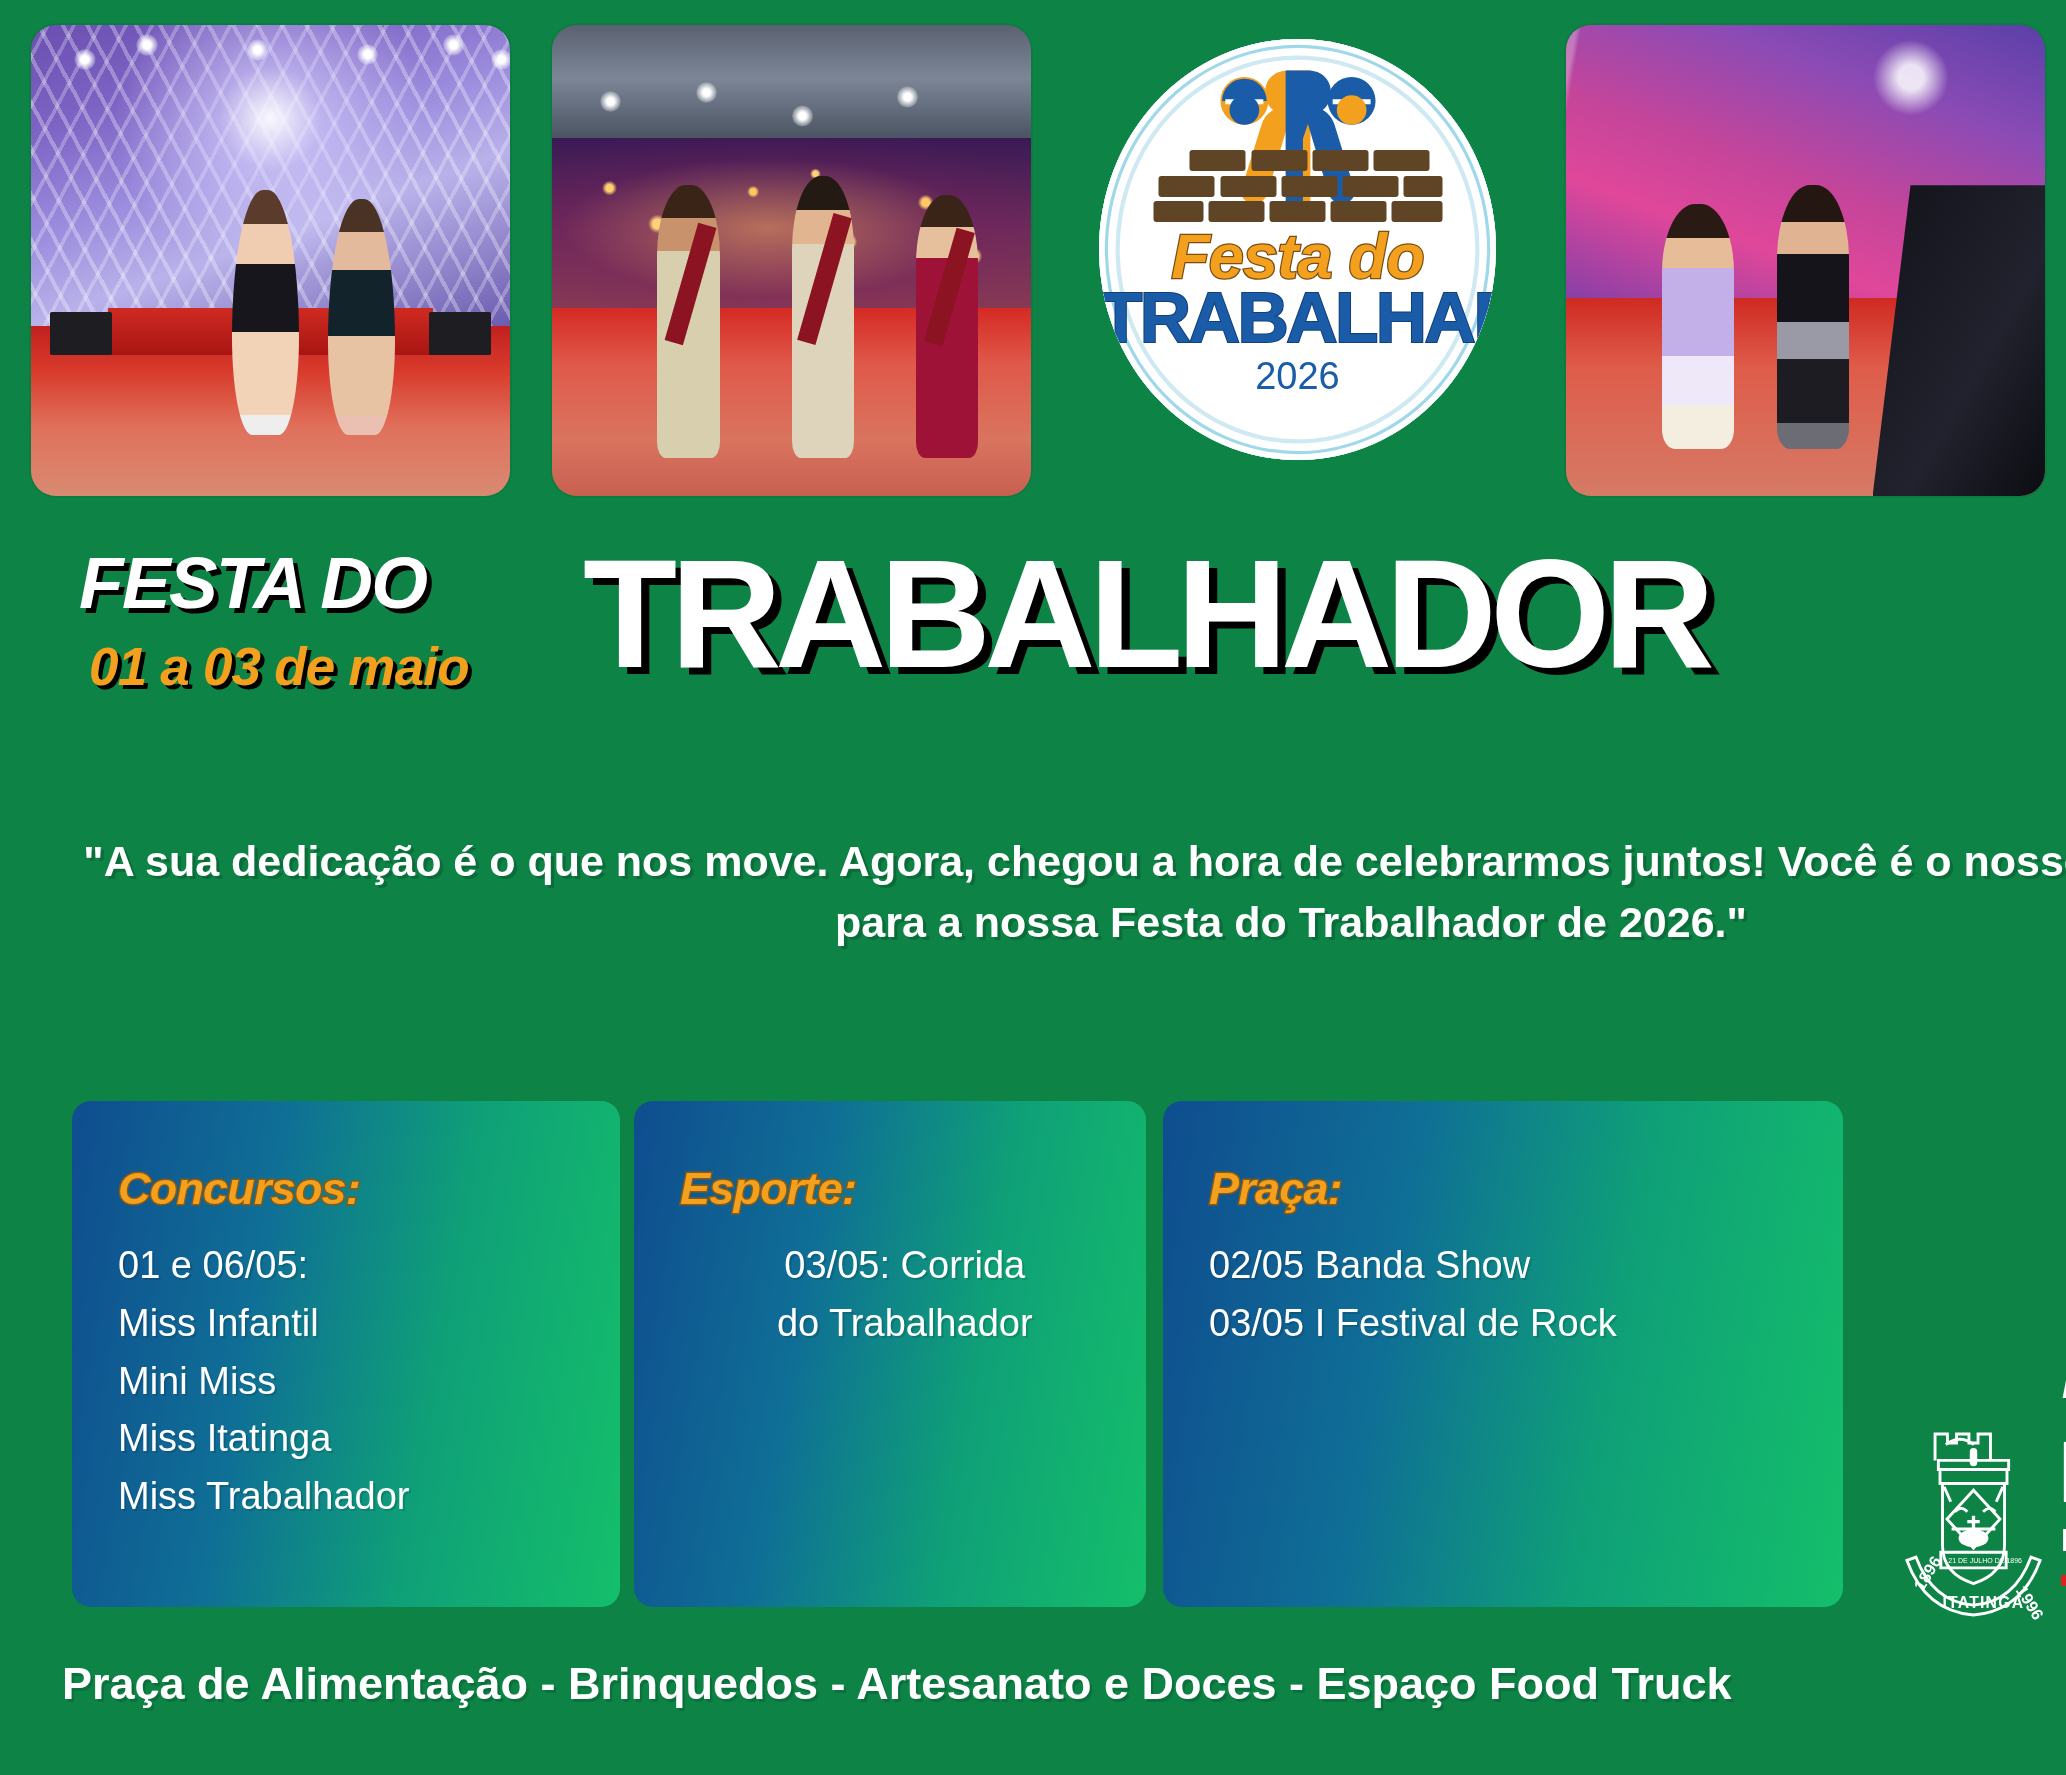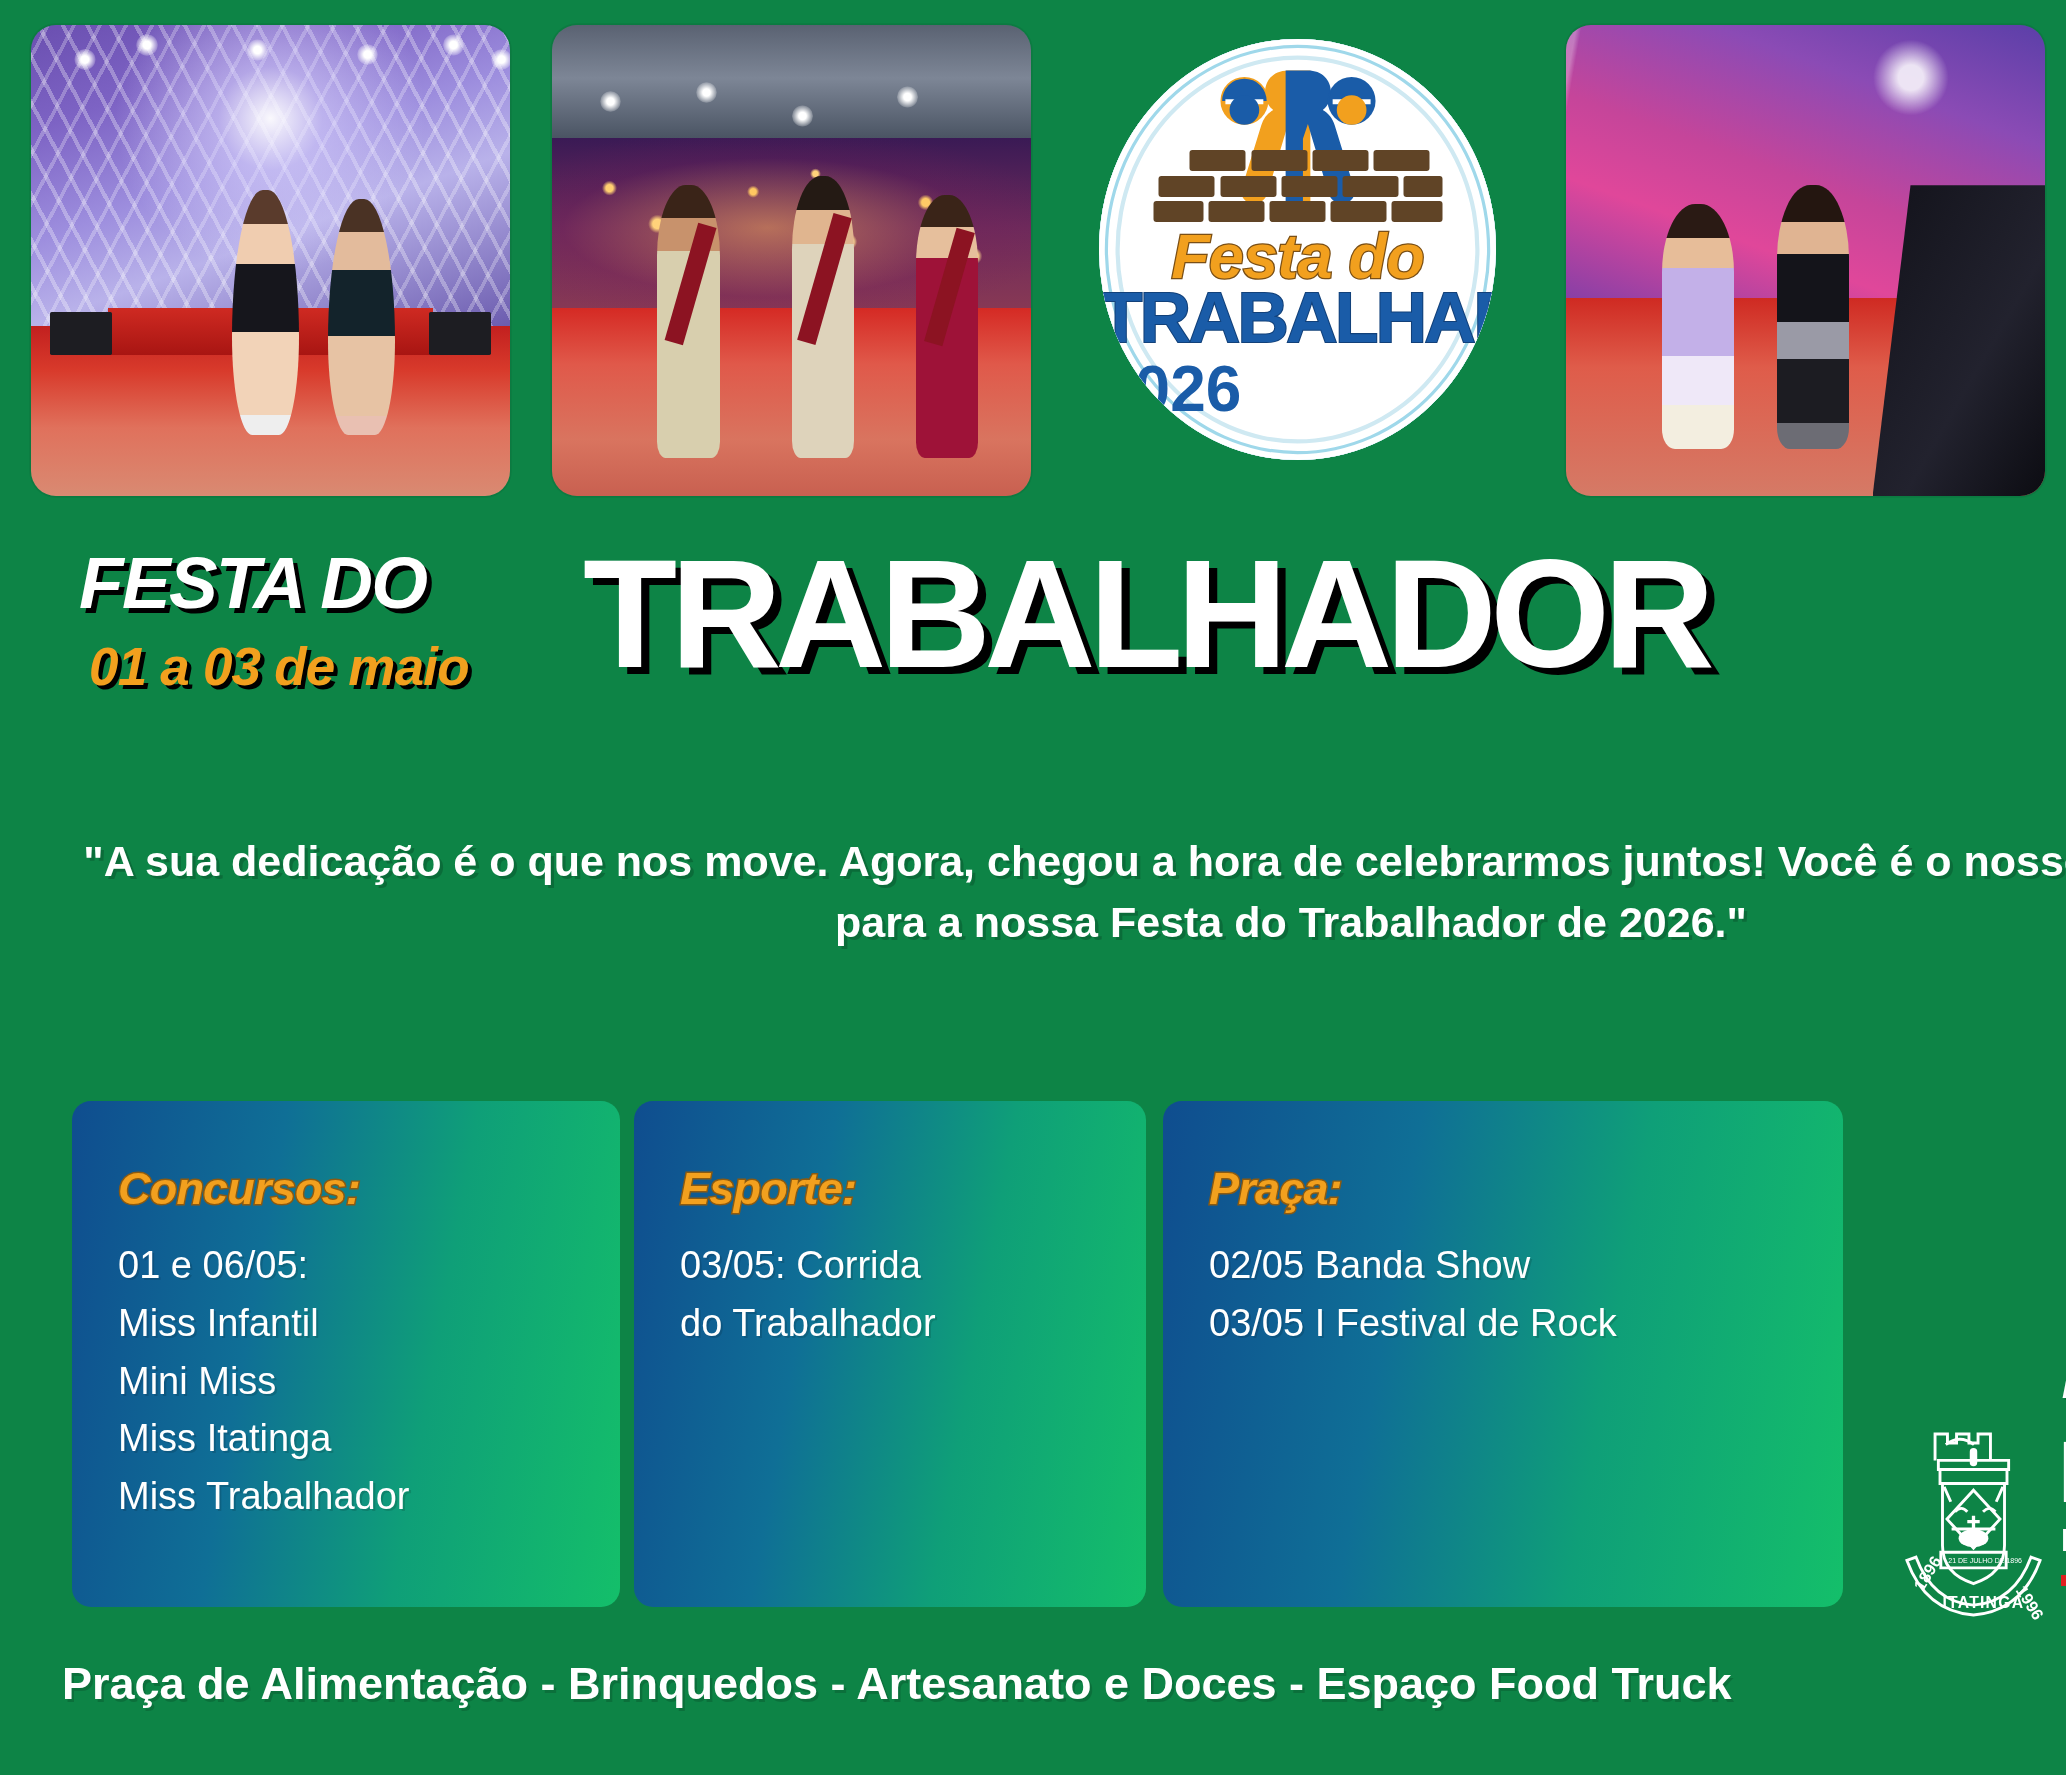--- a/index.html
+++ b/index.html
@@ -106,22 +106,22 @@
     letter-spacing:-0.8px; line-height:1;
     -webkit-text-stroke:2.5px #7a4f16; paint-order:stroke fill;
   }
   .logo-trab{
     position:absolute; left:0; right:0; top:243px; text-align:center;
     font-size:71px; font-weight:bold; color:#1a5ca8; line-height:1;
     letter-spacing:-2.5px;
     -webkit-text-stroke:2.1px #12417a; paint-order:stroke fill;
   }
   .logo-year{
-    position:absolute; left:0; right:0; top:318px; text-align:left;
-    font-size:64px; font-weight:bold; color:#1a5ca8; line-height:1;
+    position:absolute; left:0; right:0; top:318px; text-align:center;
+    font-size:38px; font-weight:normal; color:#1a5ca8; line-height:1;
   }
 
   
   #title-block{ position:absolute; left:0; top:529px; width:2583px; height:273px; }
   .title-small{
     position:absolute; left:79px; top:16.5px;
     font-size:73px; font-weight:bold; font-style:italic; color:#ffffff;
     letter-spacing:-1.7px; line-height:1;
     text-shadow:5px 5px 0 #000;
   }
@@ -148,21 +148,21 @@
   }
 
   
   #cards{ position:absolute; left:72px; top:1101px; height:506px; }
   .card{
     position:absolute; top:0; height:506px; border-radius:19px;
     background:linear-gradient(100deg,#0f4d8f 0%, #0f6f96 34%, #0f9f78 64%, #14bf6a 100%);
     overflow:hidden;
   }
   #card-0{ left:0;     width:548px; }
-  #card-1{ left:562px;width:512px; }
+  #card-1{ left:562px;width:512px;text-align:center; }
   #card-2{ left:1091px;width:680px; }
   .card-title{
     position:absolute; left:46px; top:65px;
     font-size:45px; font-weight:bold; font-style:italic; color:#f2a01e;
     letter-spacing:-0.8px; line-height:1;
     -webkit-text-stroke:2.9px #8a5a12; paint-order:stroke fill;
   }
   .card-lines{ position:absolute; left:46px; top:136px; right:16.5px; }
   .card-line{
     color:#ffffff; font-size:38px; line-height:1.52; white-space:nowrap;

